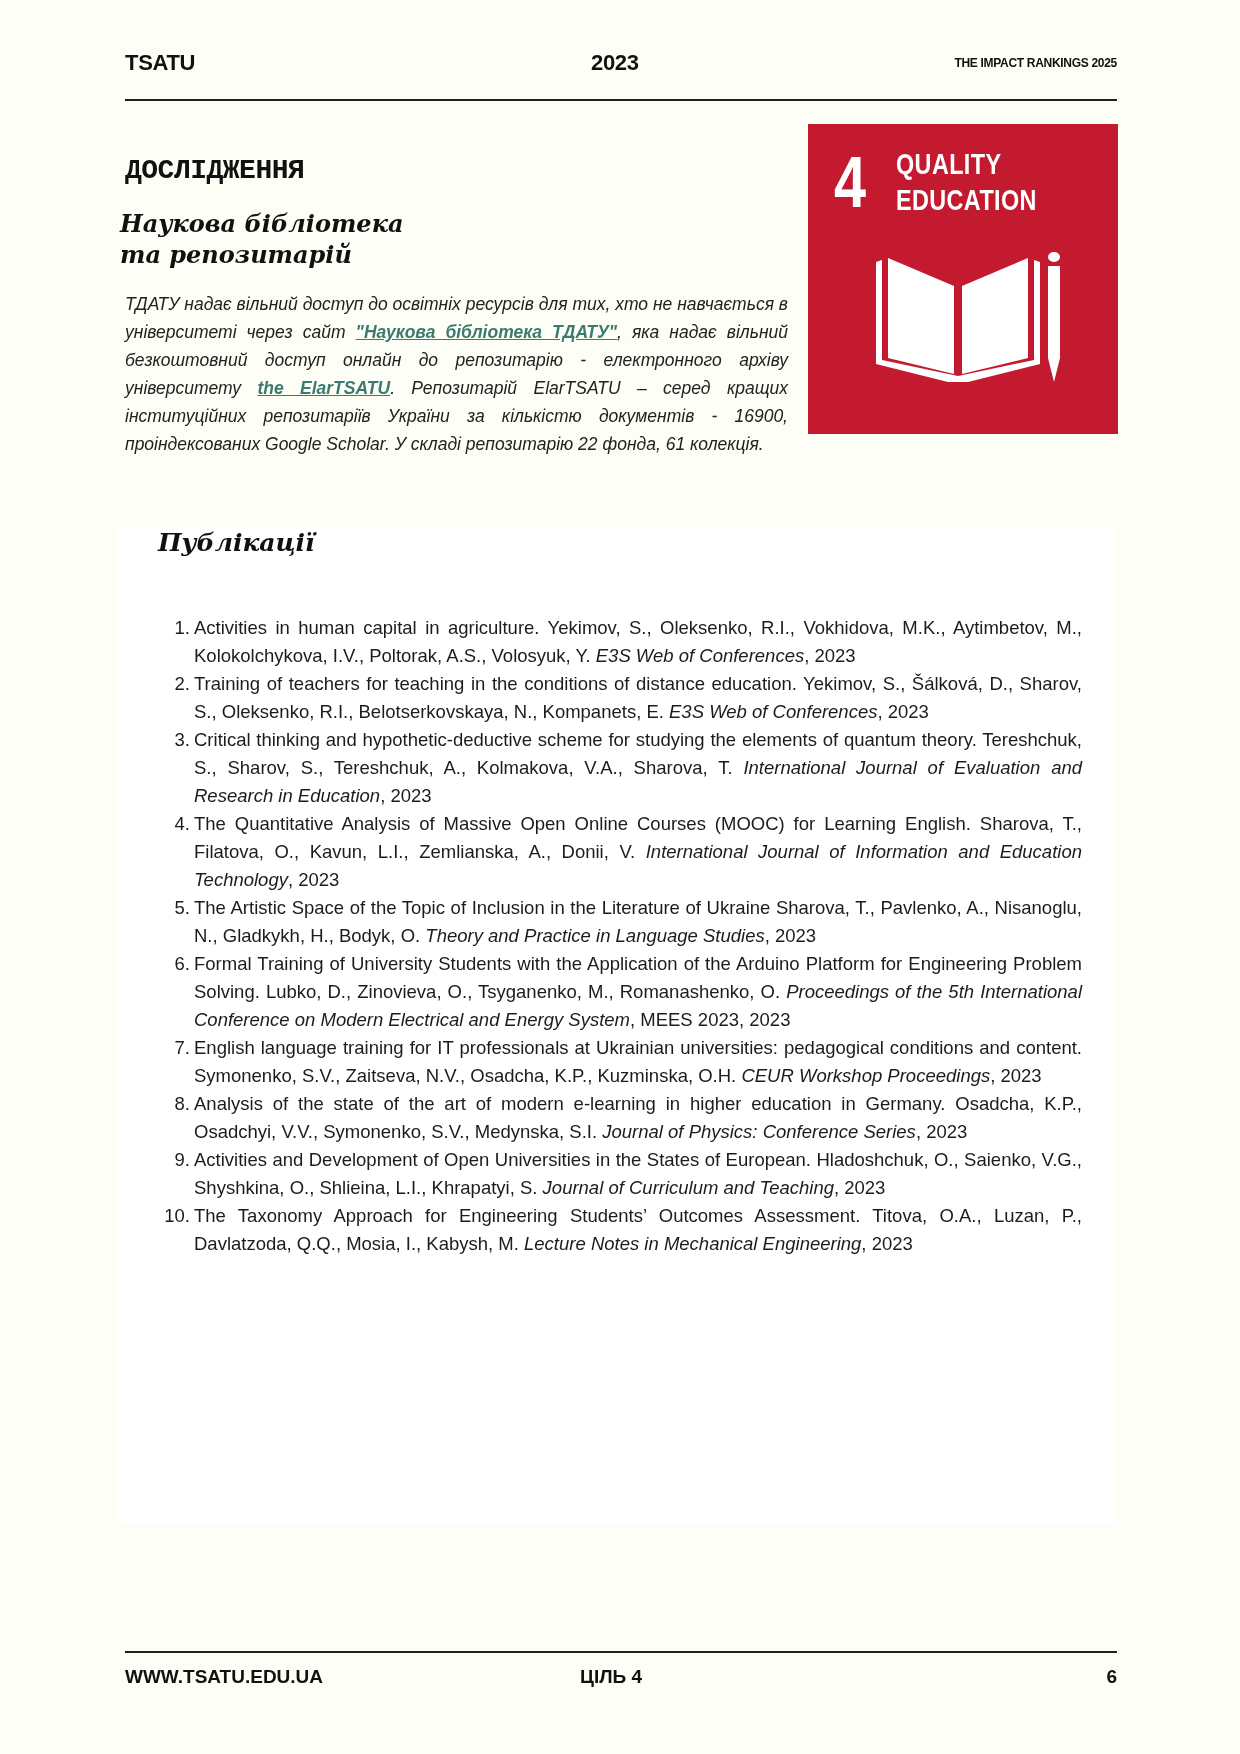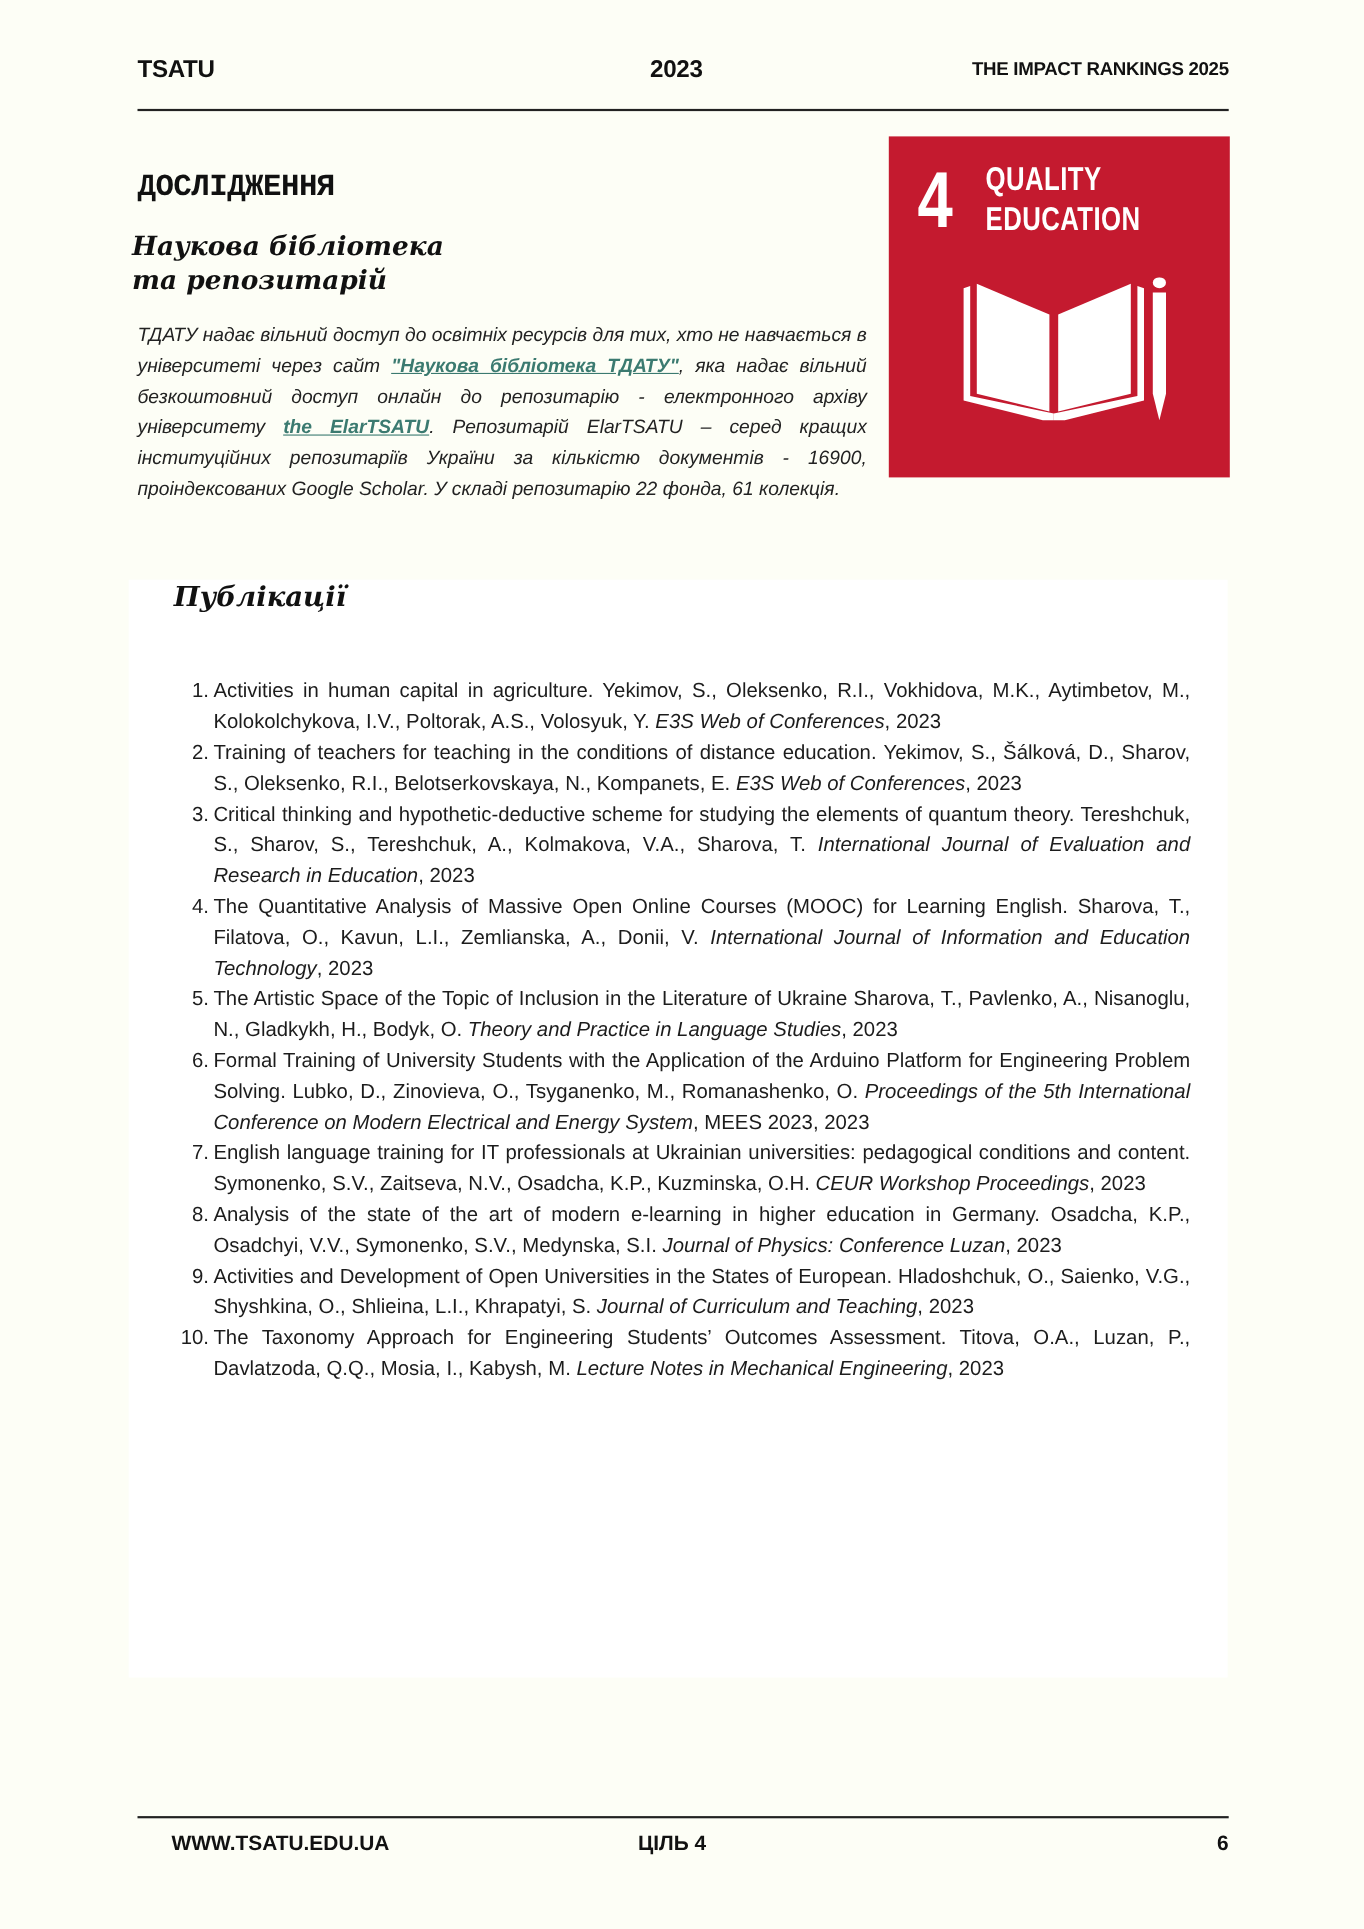--- a/index.html
+++ b/index.html
@@ -11,21 +11,21 @@
       font-family: "Liberation Sans", "DejaVu Sans", sans-serif;
       color: #111;
       overflow: hidden;
     }
     .header {
       position: absolute; left: 125px; top: 50px; width: 992px;
       display: flex; justify-content: space-between; align-items: center;
       font-weight: bold; font-size: 22px; letter-spacing: -0.3px;
     }
     .header .center { position: absolute; left: 466px; }
-    .header .right { font-size: 17px; }
+    .header .right { font-size: 12px; }
     .rule {
       position: absolute; left: 125px; width: 992px; height: 2px; background: #222;
     }
     .rule.top { top: 99px; }
     .rule.bottom { top: 1651px; }
 
     .title {
       position: absolute; left: 125px; top: 155px;
       font-weight: bold; font-size: 28px; letter-spacing: -0.5px; font-family: Liberation Mono, monospace;
     }
@@ -78,21 +78,21 @@
     }
     .pubs .n {
       position: absolute; left: 0; width: 44px; text-align: right; padding-right: 4px; box-sizing: border-box;
     }
     .pubs i { font-style: italic; }
 
     .footer {
       position: absolute; left: 125px; top: 1666px; width: 992px;
       font-weight: bold; font-size: 19px;
     }
-    .footer .left { position: absolute; left: 0; margin-left: 31px; }
+    .footer .left { position: absolute; left: 0; }
     .footer .center { position: absolute; left: 455px; }
     .footer .right { position: absolute; right: 0; }
   </style>
 </head>
 <body>
 
 <div class="header">
   <span>TSATU</span>
   <span class="center">2023</span>
   <span class="right">THE IMPACT RANKINGS 2025</span>
@@ -130,21 +130,21 @@
 <div class="card"></div>
 <div class="pub-title">Публікації</div>
 <ol class="pubs" id="pubs">
     <li><span class="n">1.</span><span>Activities in human capital in agriculture. Yekimov, S., Oleksenko, R.I., Vokhidova, M.K., Aytimbetov, M., Kolokolchykova, I.V., Poltorak, A.S., Volosyuk, Y. </span><i>E3S Web of Conferences</i><span>, 2023</span></li>
     <li><span class="n">2.</span><span>Training of teachers for teaching in the conditions of distance education. Yekimov, S., Šálková, D., Sharov, S., Oleksenko, R.I., Belotserkovskaya, N., Kompanets, E. </span><i>E3S Web of Conferences</i><span>, 2023</span></li>
     <li><span class="n">3.</span><span>Critical thinking and hypothetic-deductive scheme for studying the elements of quantum theory. Tereshchuk, S., Sharov, S., Tereshchuk, A., Kolmakova, V.A., Sharova, T. </span><i>International Journal of Evaluation and Research in Education</i><span>, 2023</span></li>
     <li><span class="n">4.</span><span>The Quantitative Analysis of Massive Open Online Courses (MOOC) for Learning English. Sharova, T., Filatova, O., Kavun, L.I., Zemlianska, A., Donii, V. </span><i>International Journal of Information and Education Technology</i><span>, 2023</span></li>
     <li><span class="n">5.</span><span>The Artistic Space of the Topic of Inclusion in the Literature of Ukraine Sharova, T., Pavlenko, A., Nisanoglu, N., Gladkykh, H., Bodyk, O. </span><i>Theory and Practice in Language Studies</i><span>, 2023</span></li>
     <li><span class="n">6.</span><span>Formal Training of University Students with the Application of the Arduino Platform for Engineering Problem Solving. Lubko, D., Zinovieva, O., Tsyganenko, M., Romanashenko, O. </span><i>Proceedings of the 5th International Conference on Modern Electrical and Energy System</i><span>, MEES 2023, 2023</span></li>
     <li><span class="n">7.</span><span>English language training for IT professionals at Ukrainian universities: pedagogical conditions and content. Symonenko, S.V., Zaitseva, N.V., Osadcha, K.P., Kuzminska, O.H. </span><i>CEUR Workshop Proceedings</i><span>, 2023</span></li>
-    <li><span class="n">8.</span><span>Analysis of the state of the art of modern e-learning in higher education in Germany. Osadcha, K.P., Osadchyi, V.V., Symonenko, S.V., Medynska, S.I. </span><i>Journal of Physics: Conference Luzan</i><span>, 2023</span></li>
+    <li><span class="n">8.</span><span>Analysis of the state of the art of modern e-learning in higher education in Germany. Osadcha, K.P., Osadchyi, V.V., Symonenko, S.V., Medynska, S.I. </span><i>Journal of Physics: Conference Series</i><span>, 2023</span></li>
     <li><span class="n">9.</span><span>Activities and Development of Open Universities in the States of European. Hladoshchuk, O., Saienko, V.G., Shyshkina, O., Shlieina, L.I., Khrapatyi, S. </span><i>Journal of Curriculum and Teaching</i><span>, 2023</span></li>
     <li><span class="n">10.</span><span>The Taxonomy Approach for Engineering Students’ Outcomes Assessment. Titova, O.A., Luzan, P., Davlatzoda, Q.Q., Mosia, I., Kabysh, M. </span><i>Lecture Notes in Mechanical Engineering</i><span>, 2023</span></li>
   </ol>
 
 <div class="rule bottom"></div>
 <div class="footer">
   <span class="left">WWW.TSATU.EDU.UA</span>
   <span class="center">ЦІЛЬ 4</span>
   <span class="right">6</span>
 </div>

